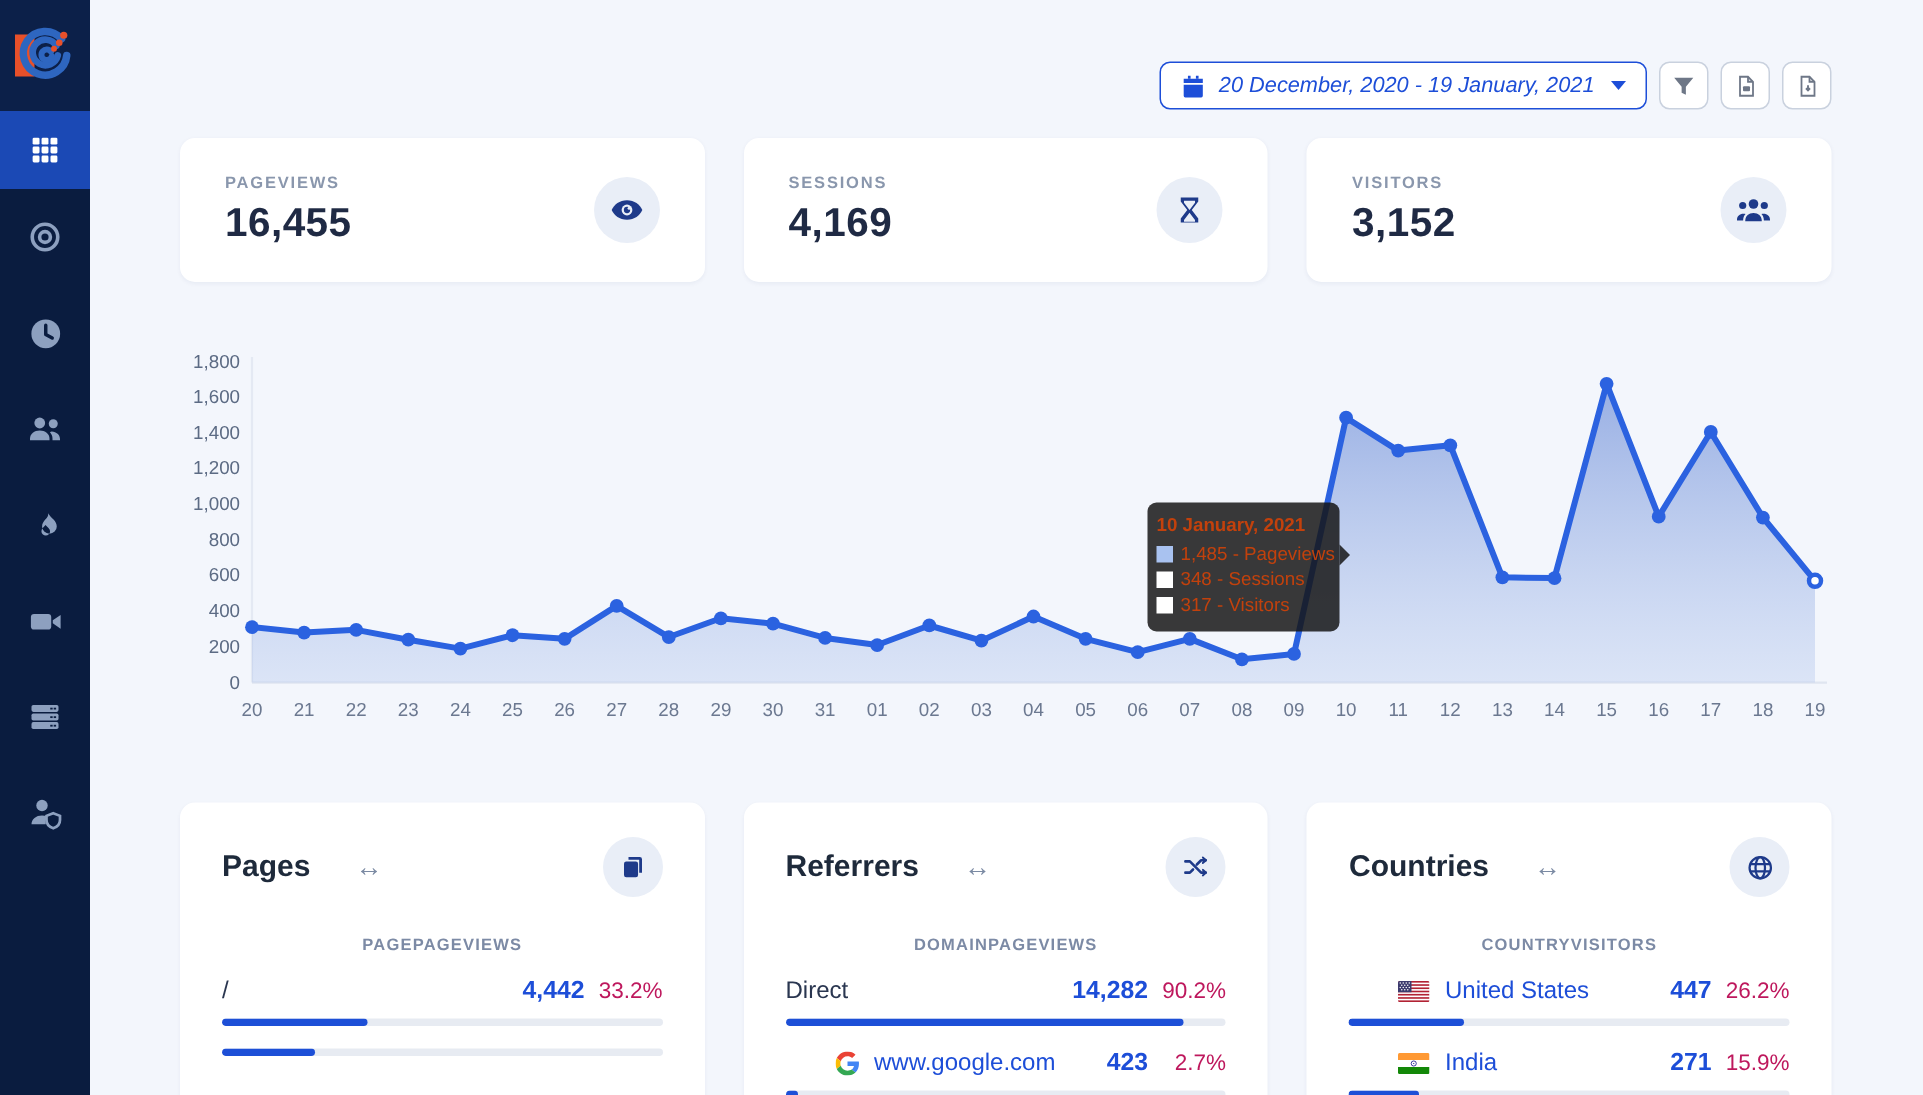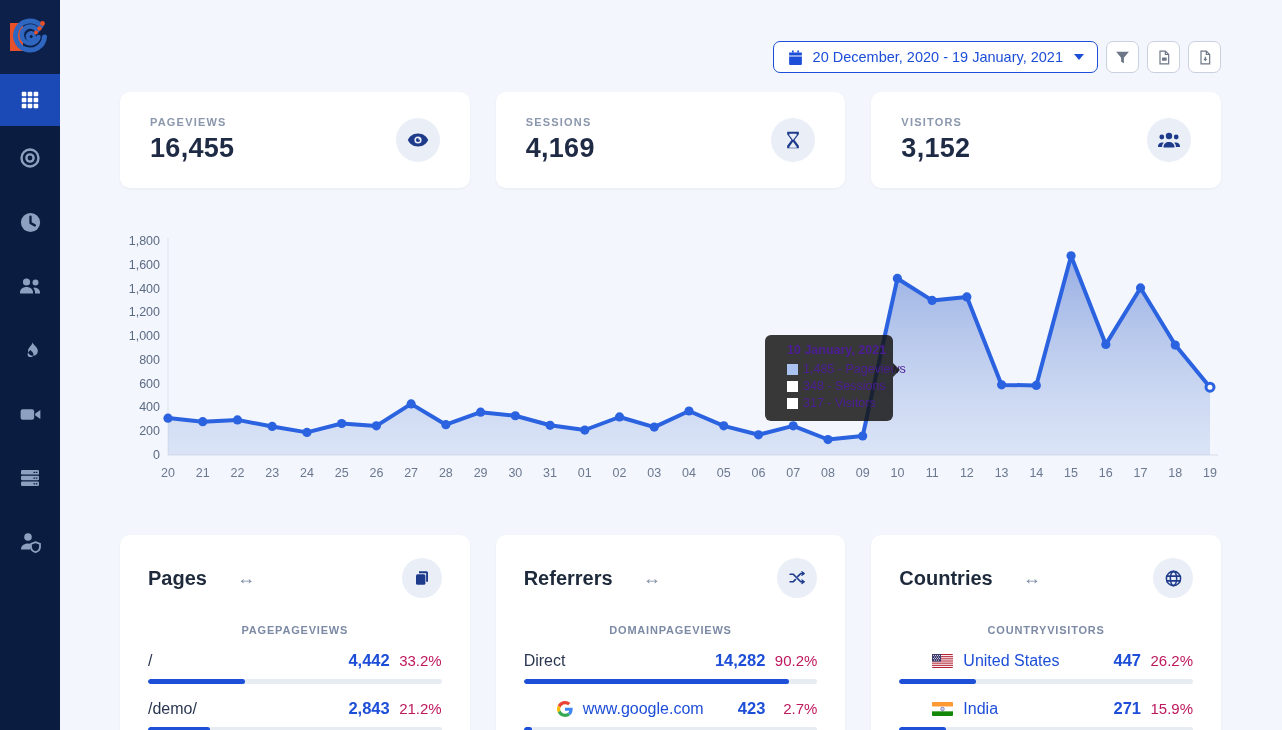--- a/index.html
+++ b/index.html
@@ -12,34 +12,34 @@
   .nav-item { width:60px; height:64px; display:flex; align-items:center; justify-content:center; color:#8da0bf; cursor:pointer; }
   .nav-item.active { height:52px; background:#1b49b5; color:#ffffff; }
   .nav-item:not(.active) { margin-top:0; }
   .nav-item + .nav-item { }
   .nav-item svg { display:block; }
 
   
   .main { margin-left:60px; padding:41px 61px 0 60px; }
 
   .header-row { display:flex; justify-content:flex-end; align-items:center; gap:8px; height:32px; margin-bottom:19px; }
-  .date-btn { display:flex; align-items:center; gap:9px; height:32px; padding:0 13px; background:#ffffff; border:1.5px solid #1d4ed8; border-radius:7px; color:#1d4ed8; font-size:14.5px; font-weight:500; cursor:pointer; }
+  .date-btn { display:flex; align-items:center; gap:9px; height:32px; padding:0 13px; background:#ffffff; border:1.5px solid #1d4ed8; border-radius:7px; color:#1d4ed8; font-size:14.5px; font-weight:500; cursor:pointer;font-style:italic; }
   .caret { width:0; height:0; border-left:5px solid transparent; border-right:5px solid transparent; border-top:6px solid #1d4ed8; margin-left:2px; }
   .tool-btn { width:33px; height:32px; background:#ffffff; border:1px solid #c9d1de; border-radius:7px; display:flex; align-items:center; justify-content:center; color:#6e7787; cursor:pointer; }
 
   
   .stats-row { display:flex; gap:26px; margin-bottom:47px; }
   .stat-card { flex:1; height:96px; background:#ffffff; border-radius:10px; box-shadow:0 1px 3px rgba(20,40,90,.05); display:flex; align-items:center; justify-content:space-between; padding:0 30px; }
   .stat-label { font-size:11px; font-weight:700; letter-spacing:1.2px; color:#8a97ad; margin-bottom:5px; }
   .stat-value { font-size:27px; font-weight:700; color:#1f2a44; letter-spacing:.3px; }
   .icon-circle { width:44px; height:44px; border-radius:50%; background:#e9eef7; display:flex; align-items:center; justify-content:center; color:#1e3a8a; }
 
   
   .chart-wrap { position:relative; height:250px; margin-bottom:50px; }
-  .chart-tooltip { position:absolute; left:645px; top:100px; width:128px; background:rgba(22,22,22,.85); border-radius:6px; padding:8px 10px 9px 22px; color:#4c1d95; z-index:5; }
+  .chart-tooltip { position:absolute; left:645px; top:100px; width:128px; background:rgba(22,22,22,.85); border-radius:6px; padding:8px 10px 9px 6px; color:#c2410c; z-index:5; }
   .chart-tooltip:after { content:""; position:absolute; right:-7px; top:28px; border-top:7px solid transparent; border-bottom:7px solid transparent; border-left:7px solid rgba(22,22,22,.85); }
   .tt-title { font-size:12.5px; font-weight:700; margin-bottom:4px; white-space:nowrap; }
   .tt-row { display:flex; align-items:center; gap:5px; font-size:12.5px; line-height:17px; white-space:nowrap; }
   .tt-swatch { width:11px; height:11px; display:inline-block; flex:none; }
 
   
   .tables-row { display:flex; gap:26px; }
   .table-card { flex:1; background:#ffffff; border-radius:10px; box-shadow:0 1px 3px rgba(20,40,90,.05); padding:23px 28px; height:260px; }
   .tc-head { display:flex; align-items:center; justify-content:space-between; margin-bottom:26px; }
   .tc-title-wrap { display:flex; align-items:center; gap:30px;text-align:right; }
@@ -347,25 +347,20 @@
         <div class="trow-line">
           <span class="tname">/</span>
           <span class="tval">4,442</span>
           <span class="tpct">33.2%</span>
         </div>
         <div class="bar-track">
             <div class="bar-fill" style="width: 33.2%;"></div>
           </div>
       </div>
       <div class="trow">
-        <div class="trow-line">
-          <span class="tname">/demo/</span>
-          <span class="tval">2,843</span>
-          <span class="tpct">21.2%</span>
-        </div>
         <div class="bar-track">
             <div class="bar-fill" style="width: 21.2%;"></div>
           </div>
       </div>
     </div>
 
     <div class="table-card">
       <div class="tc-head">
         <div class="tc-title-wrap">
           <span class="tc-title">Referrers</span>

